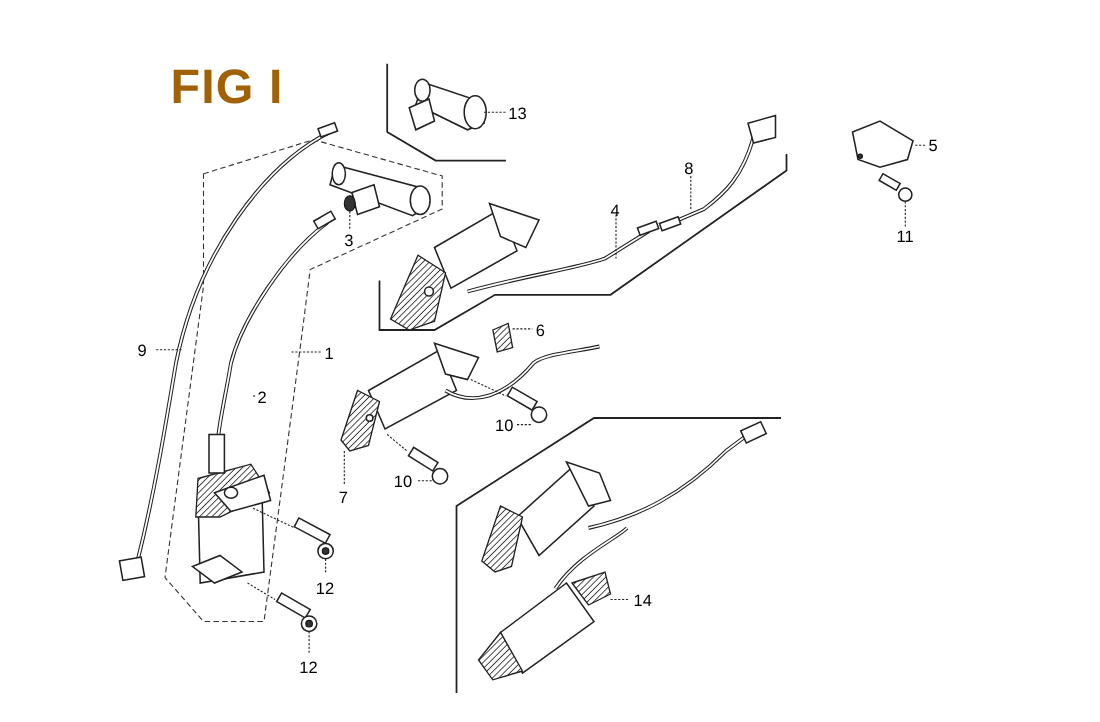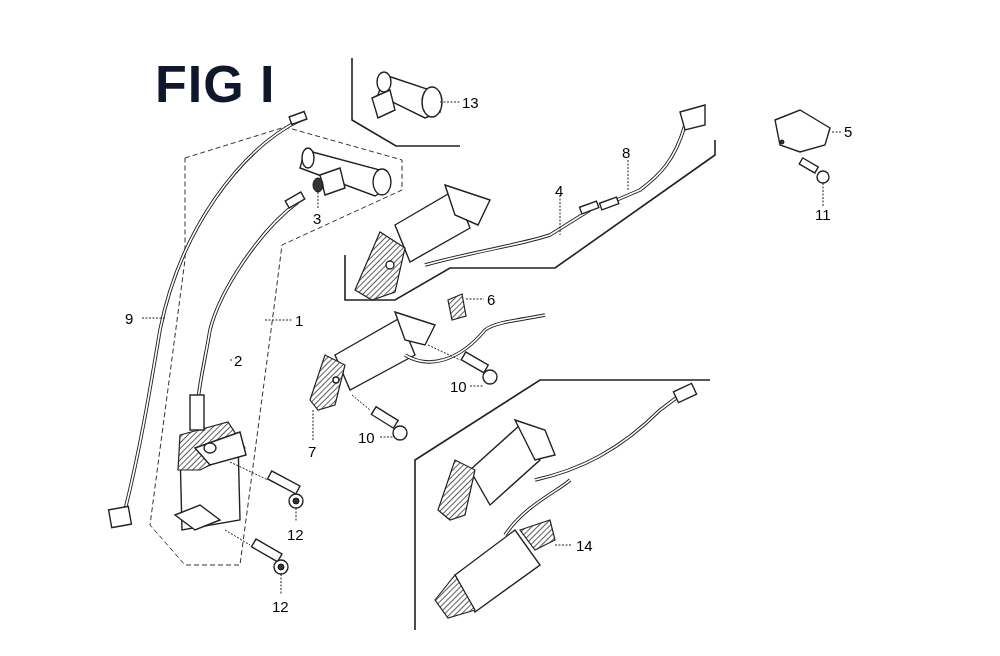--- a/index.html
+++ b/index.html
@@ -1,17 +1,17 @@
 <!DOCTYPE html>
 <html><head>
 <meta charset="utf-8">
 <style>
   html, body { margin:0; padding:0; background:#ffffff; }
   body { width:1000px; height:656px; overflow:hidden; position:relative; font-family:"Liberation Sans", sans-serif; }
-  #title { position:absolute; left:155px; top:58px; font-family:"Liberation Sans", sans-serif; font-weight:bold; font-size:52px; color:#0f172a; letter-spacing:1px; line-height:1; }
+  #title { position:absolute; left:155px; top:58px; font-family:"Liberation Sans", sans-serif; font-weight:bold; font-size:44px; color:#a16207; letter-spacing:1px; line-height:1; }
   svg#diagram { position:absolute; left:0; top:0; }
   .callout { font-family:"Liberation Sans", sans-serif; font-size:15px; fill:#000; }
   .part { fill:#fff; stroke:#222; stroke-width:1.4; }
   .dark { fill:#333; stroke:#111; stroke-width:1; }
   .hatch { fill:url(#hatch); stroke:#222; stroke-width:1.2; }
   .wire2 { fill:none; stroke:#222; stroke-width:3.5; }
   .wire2i { fill:none; stroke:#fff; stroke-width:1.6; }
   .dash { fill:none; stroke:#333; stroke-width:1; stroke-dasharray:5 3; }
   .frame { fill:none; stroke:#222; stroke-width:1.6; }
   .leader { fill:none; stroke:#222; stroke-width:1; stroke-dasharray:2 1.5; }

